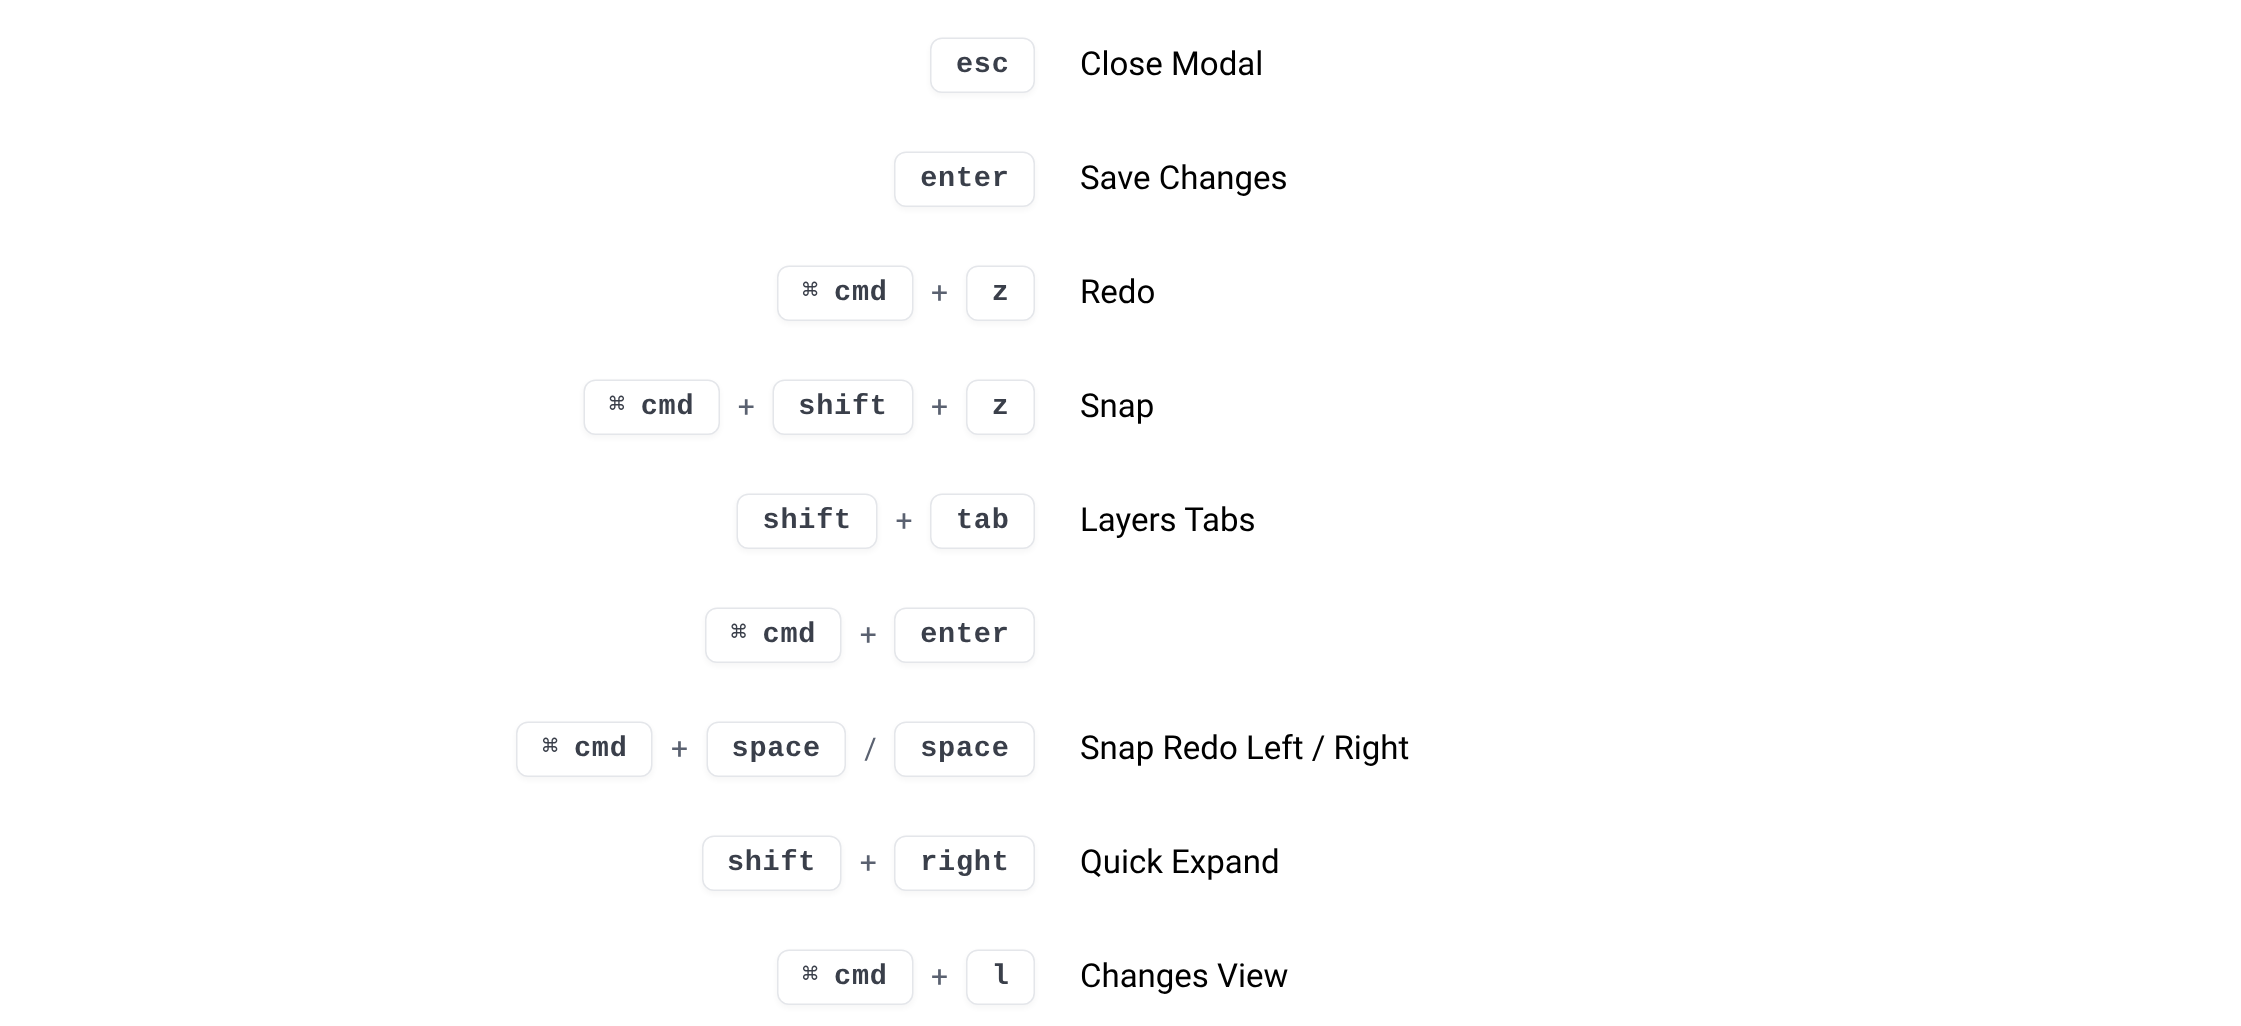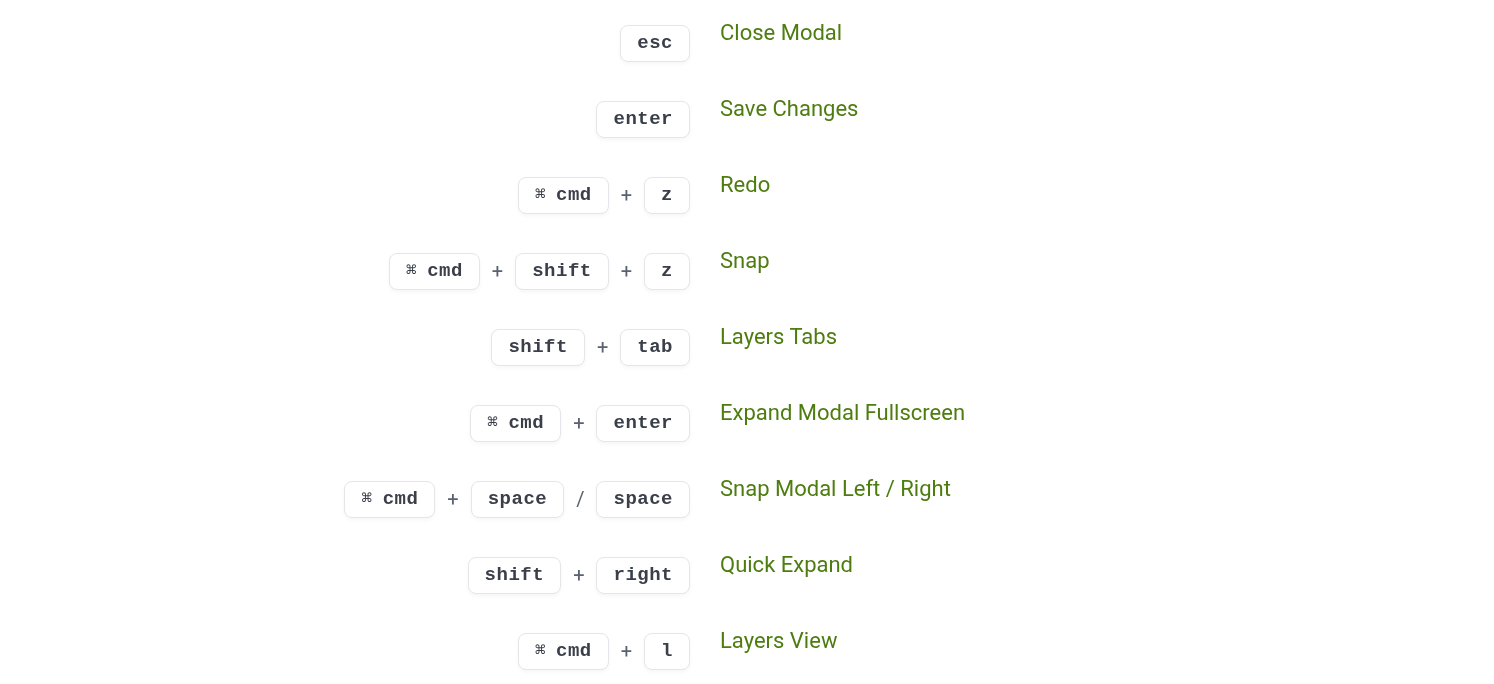--- a/index.html
+++ b/index.html
@@ -14,20 +14,21 @@
       height: 684px;
       padding-top: 20px;
     }
     .shortcut-list {
       display: flex;
       flex-direction: column;
       gap: 30px;
     }
     .shortcut-row {
       display: flex;
+      align-items: center;
       min-height: 46px;
     }
     .keys {
       width: 720px;
       display: flex;
       align-items: center;
       justify-content: flex-end;
       gap: 12px;
       padding-right: 30px;
     }
@@ -51,21 +52,21 @@
       margin-right: 10px;
       font-size: 18px;
     }
     .sep {
       color: #5a6170;
       font-size: 20px;
       font-weight: 400;
     }
     .desc {
       font-size: 22px;
-      color: #4d7c0f;
+      color: #000000;
       font-weight: 400;
     }
   </style>
 </head>
 <body>
 
 <div class="shortcut-list" id="list">
     <div class="shortcut-row">
       <div class="keys">
         <kbd>esc</kbd>
@@ -112,47 +113,46 @@
     </div>
     <div class="shortcut-row">
       <div class="keys">
         <kbd>
           <span class="cmd-symbol">⌘</span>
           <span>cmd</span>
         </kbd>
         <span class="sep">+</span>
         <kbd>enter</kbd>
       </div>
-      <div class="desc">Expand Modal Fullscreen</div>
     </div>
     <div class="shortcut-row">
       <div class="keys">
         <kbd>
           <span class="cmd-symbol">⌘</span>
           <span>cmd</span>
         </kbd>
         <span class="sep">+</span>
         <kbd>space</kbd>
         <span class="sep">/</span>
         <kbd>space</kbd>
       </div>
-      <div class="desc">Snap Modal Left / Right</div>
+      <div class="desc">Snap Redo Left / Right</div>
     </div>
     <div class="shortcut-row">
       <div class="keys">
         <kbd>shift</kbd>
         <span class="sep">+</span>
         <kbd>right</kbd>
       </div>
       <div class="desc">Quick Expand</div>
     </div>
     <div class="shortcut-row">
       <div class="keys">
         <kbd>
           <span class="cmd-symbol">⌘</span>
           <span>cmd</span>
         </kbd>
         <span class="sep">+</span>
         <kbd>l</kbd>
       </div>
-      <div class="desc">Layers View</div>
+      <div class="desc">Changes View</div>
     </div>
   </div>
 
 </body></html>

